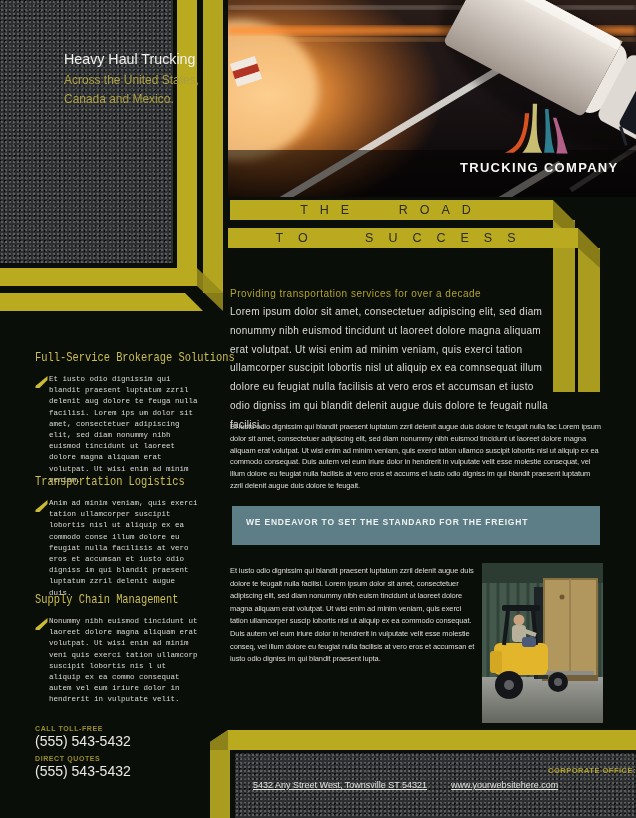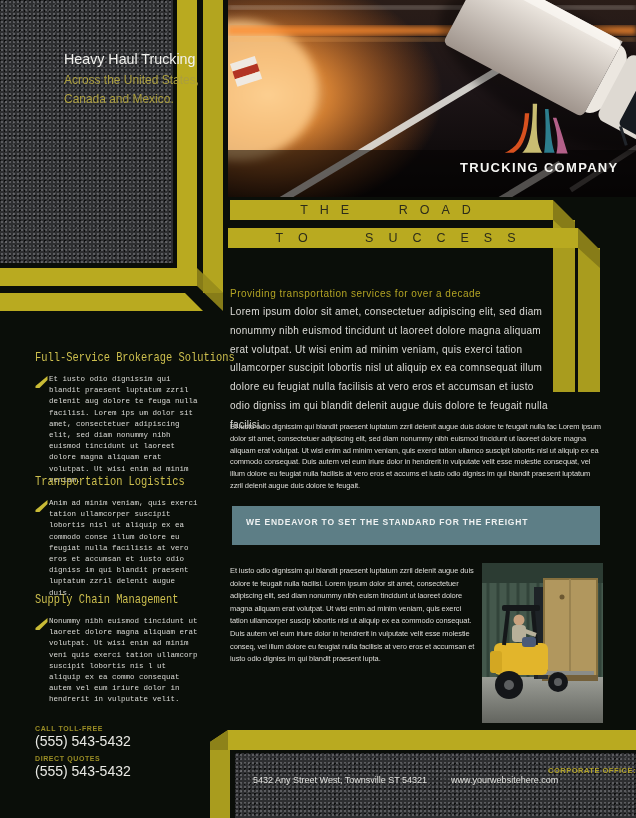--- a/index.html
+++ b/index.html
@@ -67,21 +67,21 @@
   .bullet{flex:0 0 14px;padding-top:2px;}
   .side-text{width:152px;color:#d9d9d5;font-size:7.5px;line-height:11.2px;}
 
   
   .c-label{left:35px;width:160px;color:#9a8d25;font-size:7px;font-weight:bold;letter-spacing:.6px;}
   .c-number{left:35px;width:160px;color:#e9e9e5;font-size:14px;}
 
   
   .footer-inner{padding:13px 0 0 18px;}
   .office-label{color:#b3a42a;font-size:7.5px;font-weight:bold;letter-spacing:.5px;text-align:right;}
-  .address-line{color:#e2e2de;font-size:9px;}
+  .address-line{margin-top:5px;color:#e2e2de;font-size:9px;text-decoration:underline;}
   .website{margin-left:24px;}
 </style>
 </head>
 <body>
 
 <div class="page">
 
   <div class="abs texture tl-block"></div>
   <div class="abs texture footer-block">
     <div class="footer-inner">

